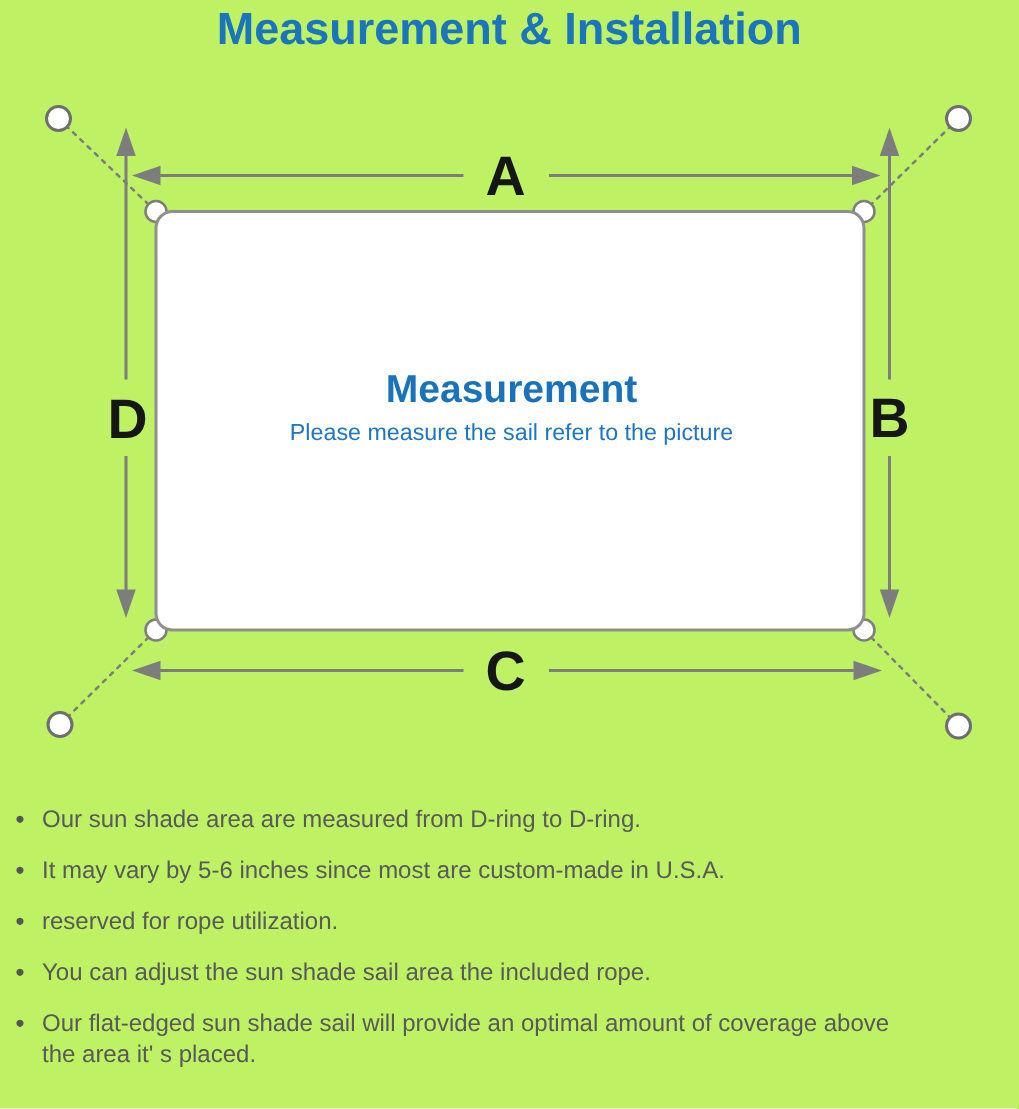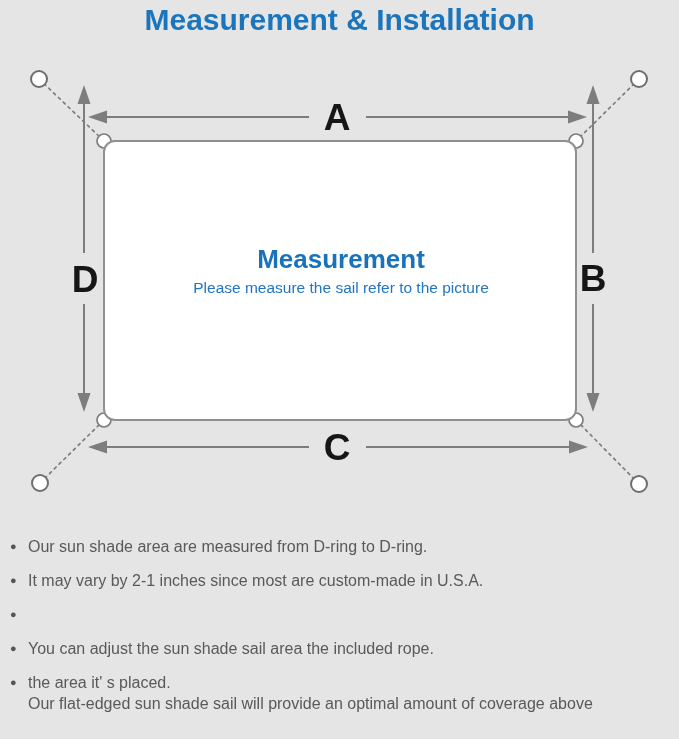--- a/index.html
+++ b/index.html
@@ -1,18 +1,18 @@
 <!DOCTYPE html>
 <html><head>
 <meta charset="utf-8">
 <style>
   html,body { margin:0; padding:0; background:#ffffff; }
   .page {
     position:relative; width:679px; height:739px; overflow:hidden;
-    background:#e5e5e5; font-family:"Liberation Sans", sans-serif;
+    background:#bef264; font-family:"Liberation Sans", sans-serif;
   }
   .title {
     position:absolute; top:0; left:0; width:679px; height:40px;
     line-height:40px; text-align:center;
     font-size:30px; font-weight:bold; color:#1b75bc;
   }
   .diagram-svg { position:absolute; top:60px; left:0; }
   .notes {
     position:absolute; top:536px; left:0; width:679px;
     box-sizing:border-box; padding:0 8px 0 10px;
@@ -99,39 +99,40 @@
     <div class="note">
       <span class="dot">●</span>
       <span class="text">
         <div>Our sun shade area are measured from D-ring to D-ring.</div>
       </span>
     </div>
 
     <div class="note">
       <span class="dot">●</span>
       <span class="text">
-        <div>It may vary by 2-1 inches since most are custom-made in U.S.A.</div>
+        <div>It may vary by 5-6 inches since most are custom-made in U.S.A.</div>
       </span>
     </div>
 
     <div class="note">
       <span class="dot">●</span>
       <span class="text">
+        <div>reserved for rope utilization.</div>
       </span>
     </div>
 
     <div class="note">
       <span class="dot">●</span>
       <span class="text">
         <div>You can adjust the sun shade sail area the included rope.</div>
       </span>
     </div>
 
     <div class="note">
       <span class="dot">●</span>
       <span class="text">
+        <div>Our flat-edged sun shade sail will provide an optimal amount of coverage above</div>
         <div>the area it' s placed.</div>
-        <div>Our flat-edged sun shade sail will provide an optimal amount of coverage above</div>
       </span>
     </div>
 
   </div>
 </div>
 
 </body></html>

